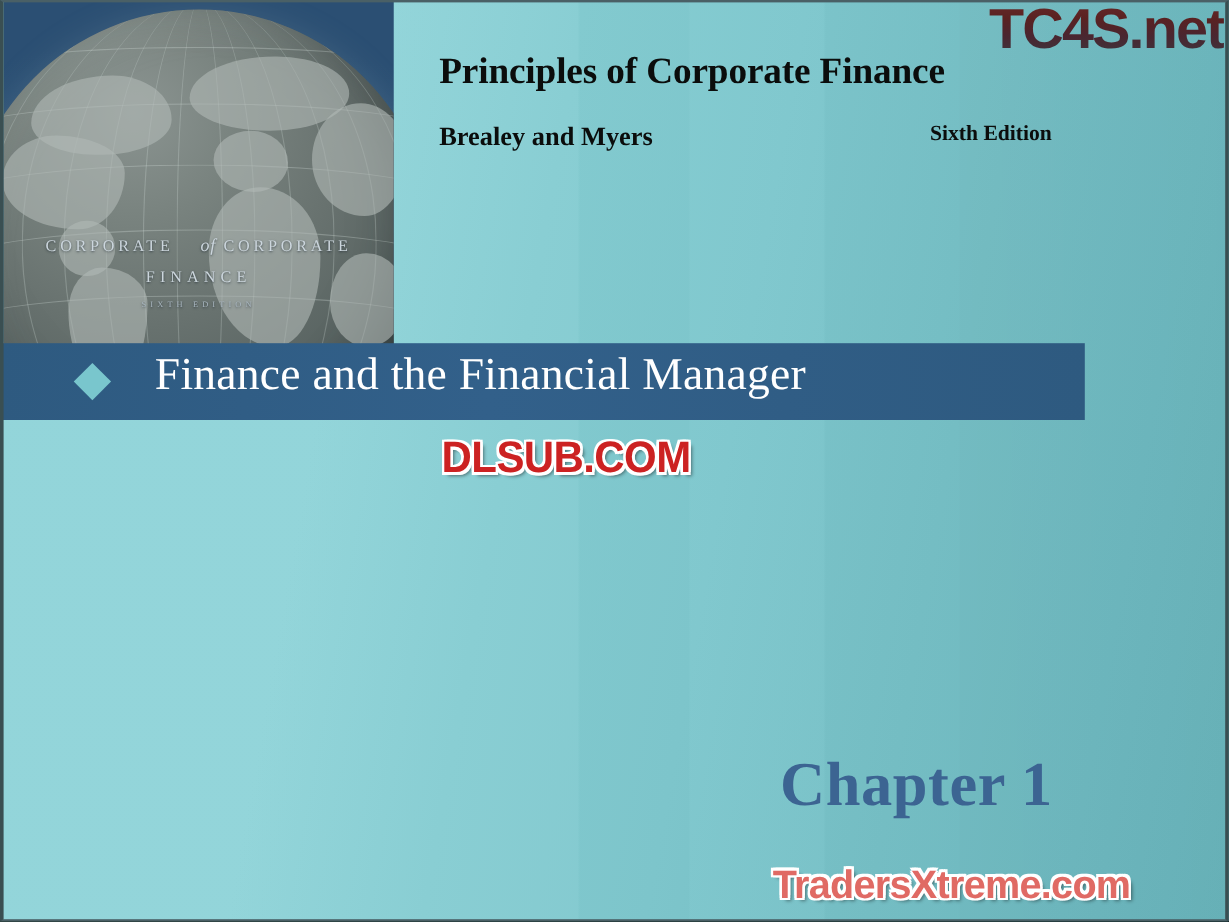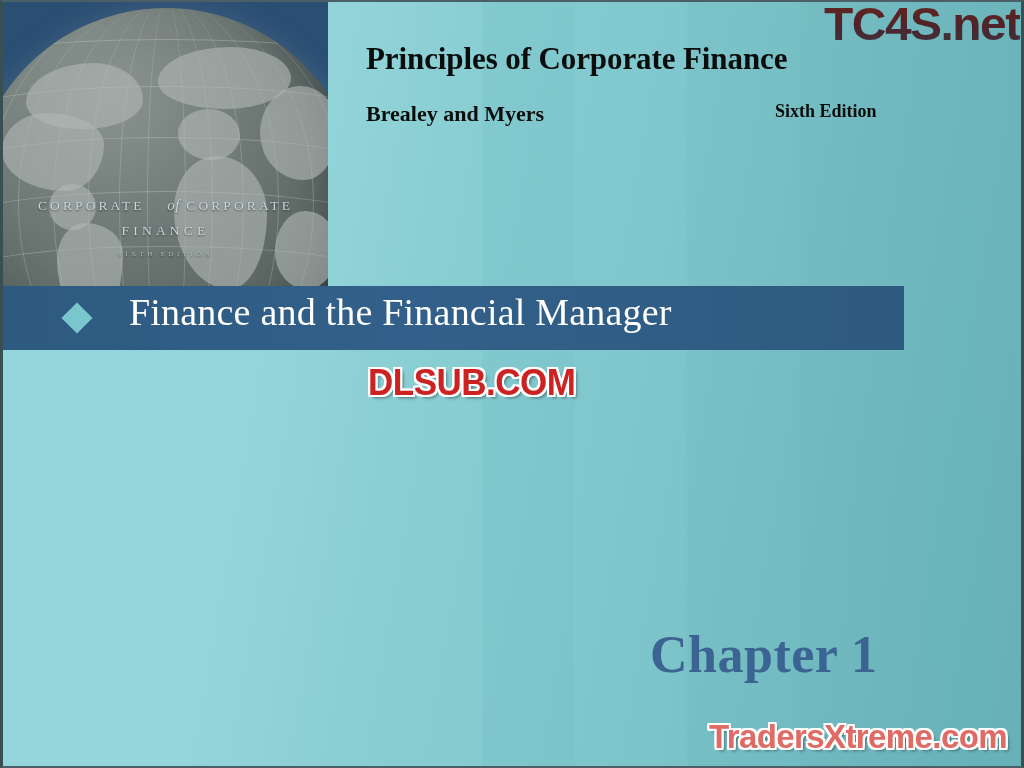--- a/index.html
+++ b/index.html
@@ -252,21 +252,21 @@
     transform: scaleY(1.05);
     text-shadow:
       -2px 0 0 #ffffff,  2px 0 0 #ffffff,
        0 -2px 0 #ffffff, 0 2px 0 #ffffff,
       -2px -2px 0 #ffffff, 2px -2px 0 #ffffff,
       -2px 2px 0 #ffffff, 2px 2px 0 #ffffff,
        3px 3px 3px rgba(0,0,0,0.45);
   }
   .wm-traders {
     position: absolute;
-    left: 709px;
+    left: 644px;
     top: 718px;
     font-family: "Liberation Sans", sans-serif;
     font-weight: bold;
     font-size: 33px;
     letter-spacing: -0.6px;
     color: #e06a64;
     white-space: nowrap;
     z-index: 40;
     text-shadow:
       -2px 0 0 #ffffff,  2px 0 0 #ffffff,

